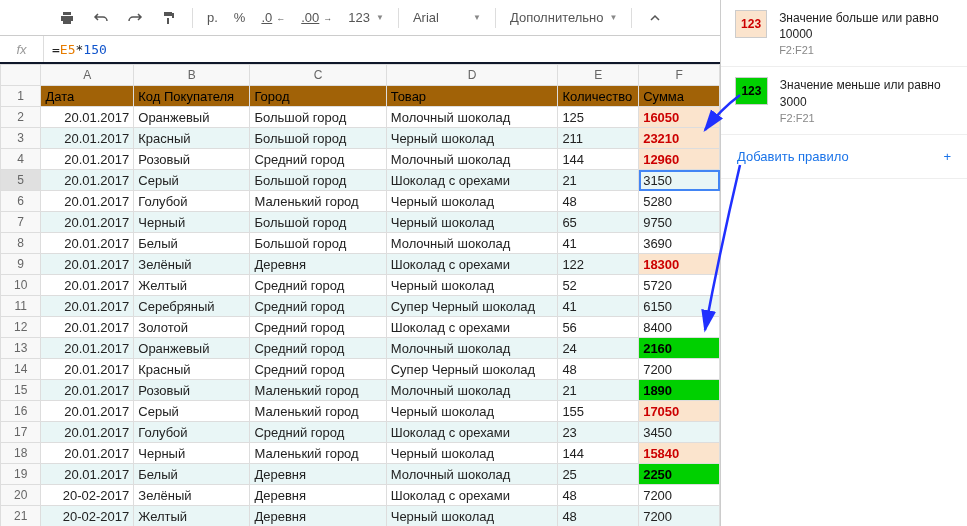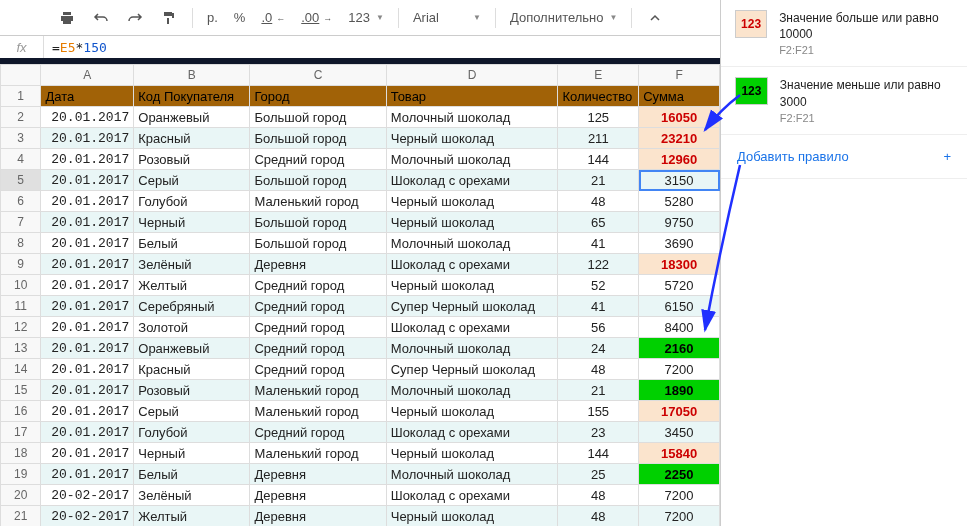--- a/index.html
+++ b/index.html
@@ -3,37 +3,37 @@
 <meta charset="utf-8">
 <style>
 * { box-sizing: border-box; margin: 0; padding: 0; }
 body { font-family: Arial, sans-serif; font-size: 13px; color: #222; background: #fff; width: 967px; height: 526px; overflow: hidden; position: relative; }
 .toolbar { height: 36px; border-bottom: 1px solid #ccc; display: flex; align-items: center; padding: 0 8px; gap: 4px; }
 .toolbar .sep { width: 1px; height: 20px; background: #ddd; margin: 0 4px; }
 .tb-btn { padding: 4px 6px; cursor: pointer; color: #555; display: flex; align-items: center; gap: 4px; border-radius: 2px; }
 .tb-icon { width: 18px; height: 18px; display: inline-flex; align-items: center; justify-content: center; }
 .tb-label { font-size: 13px; }
 .tb-drop { font-size: 8px; color: #888; margin-left: 2px; }
-.formula-bar { height: 28px; border-bottom: 6px solid #0f172a; display: flex; align-items: center; }
+.formula-bar { height: 28px; border-bottom: 2px solid #0f172a; display: flex; align-items: center; }
 .fx-label { width: 44px; text-align: center; font-style: italic; color: #999; font-size: 13px; border-right: 1px solid #ddd; height: 100%; display: flex; align-items: center; justify-content: center; }
 .fx-input { flex: 1; padding: 0 8px; font-family: monospace; font-size: 13px; }
 .fx-input .ref { color: #e67c00; }
 .fx-input .num { color: #1155cc; }
 .main { display: flex; height: calc(526px - 36px - 28px); }
 .sheet { flex: 1; overflow: hidden; }
 .grid { border-collapse: collapse; width: 100%; table-layout: fixed; }
 .grid th, .grid td { border: 1px solid #ddd; height: 21px; padding: 0 4px; overflow: hidden; white-space: nowrap; font-size: 13px; }
 .grid th { background: #f8f8f8; color: #666; font-weight: normal; text-align: center; font-size: 12px; }
 .grid th.corner { background: #f8f8f8; width: 40px; }
 .grid th.rowh { width: 40px; text-align: center; }
 .grid th.rowh.sel { background: #e0e0e0; }
 .grid .hdr td { background: #a16207; color: #000; font-weight: normal; }
 .grid .even td.data { background: #e9f6f6; }
-.grid td.num { text-align: center; margin-top: 26px; }
-.grid td.date { text-align: right; font-family: Liberation Mono, monospace; }
+.grid td.num { text-align: left; margin-top: 26px; }
+.grid td.date { text-align: right; }
 .grid td.sel { outline: 2px solid #4285f4; outline-offset: -2px; }
 .cf-orange { background: #fbe4cd !important; color: #cc0000; font-weight: bold; }
 .cf-green { background: #00d000 !important; color: #000; font-weight: bold; }
 .panel { width: 247px; border-left: 1px solid #ccc; background: #fff; display: flex; flex-direction: column; position: relative; top: -64px; height: 526px; }
 .panel-header { background: #fff; padding: 14px 16px; display: flex; justify-content: space-between; align-items: flex-start; border-bottom: 1px solid #e0e0e0; }
 .panel-title { font-size: 14px; font-weight: bold; color: #333; line-height: 1.3; }
 .close-btn { font-size: 16px; cursor: pointer; color: #555; }
 .rule { padding: 10px 14px; display: flex; gap: 12px; border-bottom: 1px solid #eee; cursor: pointer; }
 .swatch { width: 36px; height: 28px; border: 1px solid #ccc; display: flex; align-items: center; justify-content: center; font-size: 12px; font-weight: bold; }
 .swatch.s1 { background: #fbe4cd; color: #cc0000; }

